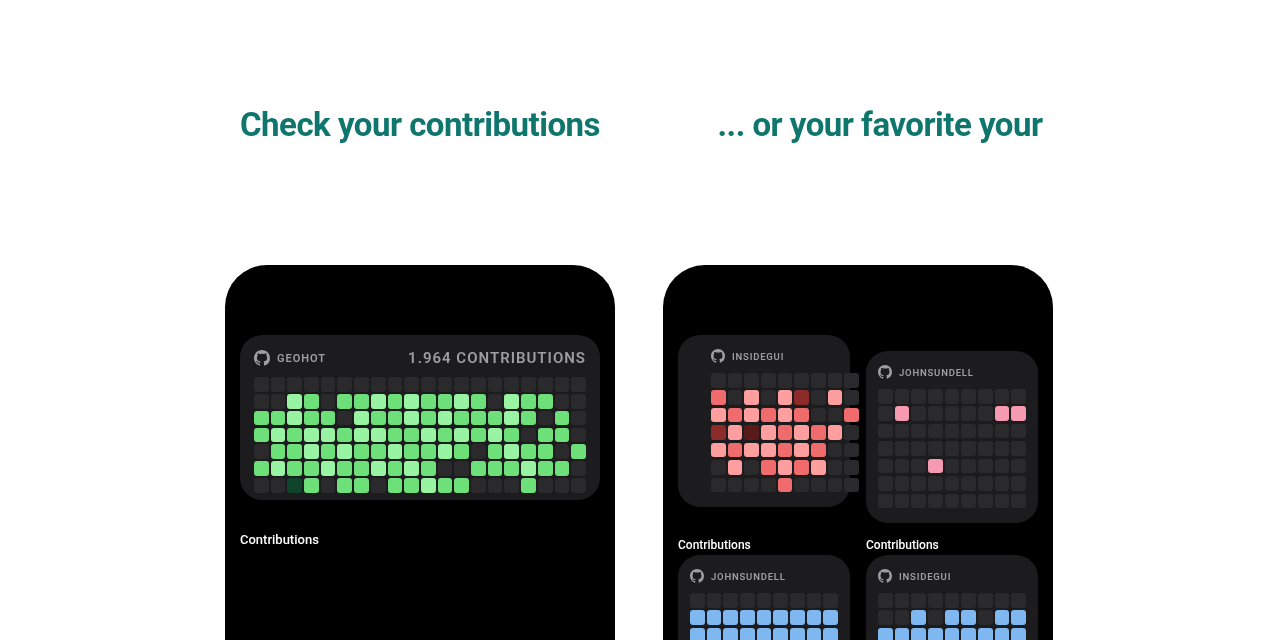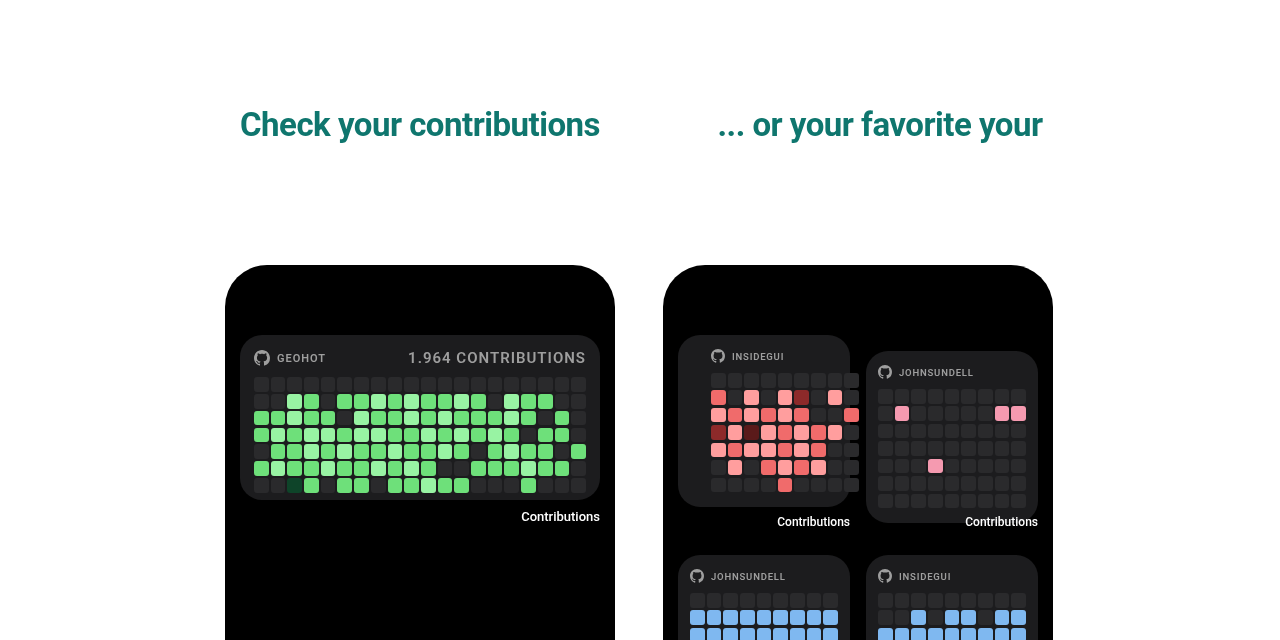--- a/index.html
+++ b/index.html
@@ -19,21 +19,21 @@
   .gh-icon { width: 16px; height: 16px; display: inline-block; }
   .gh-icon svg { width: 16px; height: 16px; display: block; }
   .widget-user { font-size: 11px; font-weight: 600; letter-spacing: 1px; color: #9e9e9e; }
   .widget-count { font-size: 15px; font-weight: 600; letter-spacing: 1px; color: #9e9e9e; }
 
   .grid { display: grid; grid-auto-flow: column; gap: 2px; }
   .grid-large { grid-template-rows: repeat(7, 1fr); grid-template-columns: repeat(20, 1fr); width: 332px; height: 116px; }
   .cell { border-radius: 3px; background: #2a2a2c; }
   .grid-large .cell { width: 14.7px; height: 14.7px; }
 
-  .caption { position: absolute; width: 360px; text-align: right; color: #fff; font-size: 13px; font-weight: 500; }
+  .caption { position: absolute; width: 360px; text-align: left; color: #fff; font-size: 13px; font-weight: 500; margin-top: 23px; }
   .caption.large { left: 15px; top: 244px; }
 
   .widget-small { position: absolute; width: 172px; height: 172px; background: #1c1c1e; border-radius: 22px; padding: 12px 12px 10px 12px; }
   .widget-small.top-left { left: 15px; top: 70px; padding-left: 33px; }
   .widget-small.top-right { left: 203px; top: 86px; }
   .widget-small.bot-left { left: 15px; top: 290px; }
   .widget-small.bot-right { left: 203px; top: 290px; }
   .widget-small .widget-title-row { margin-bottom: 8px; }
   .widget-small .gh-icon, .widget-small .gh-icon svg { width: 14px; height: 14px; }
   .widget-small .widget-user { font-size: 9.5px; letter-spacing: 0.8px; }

